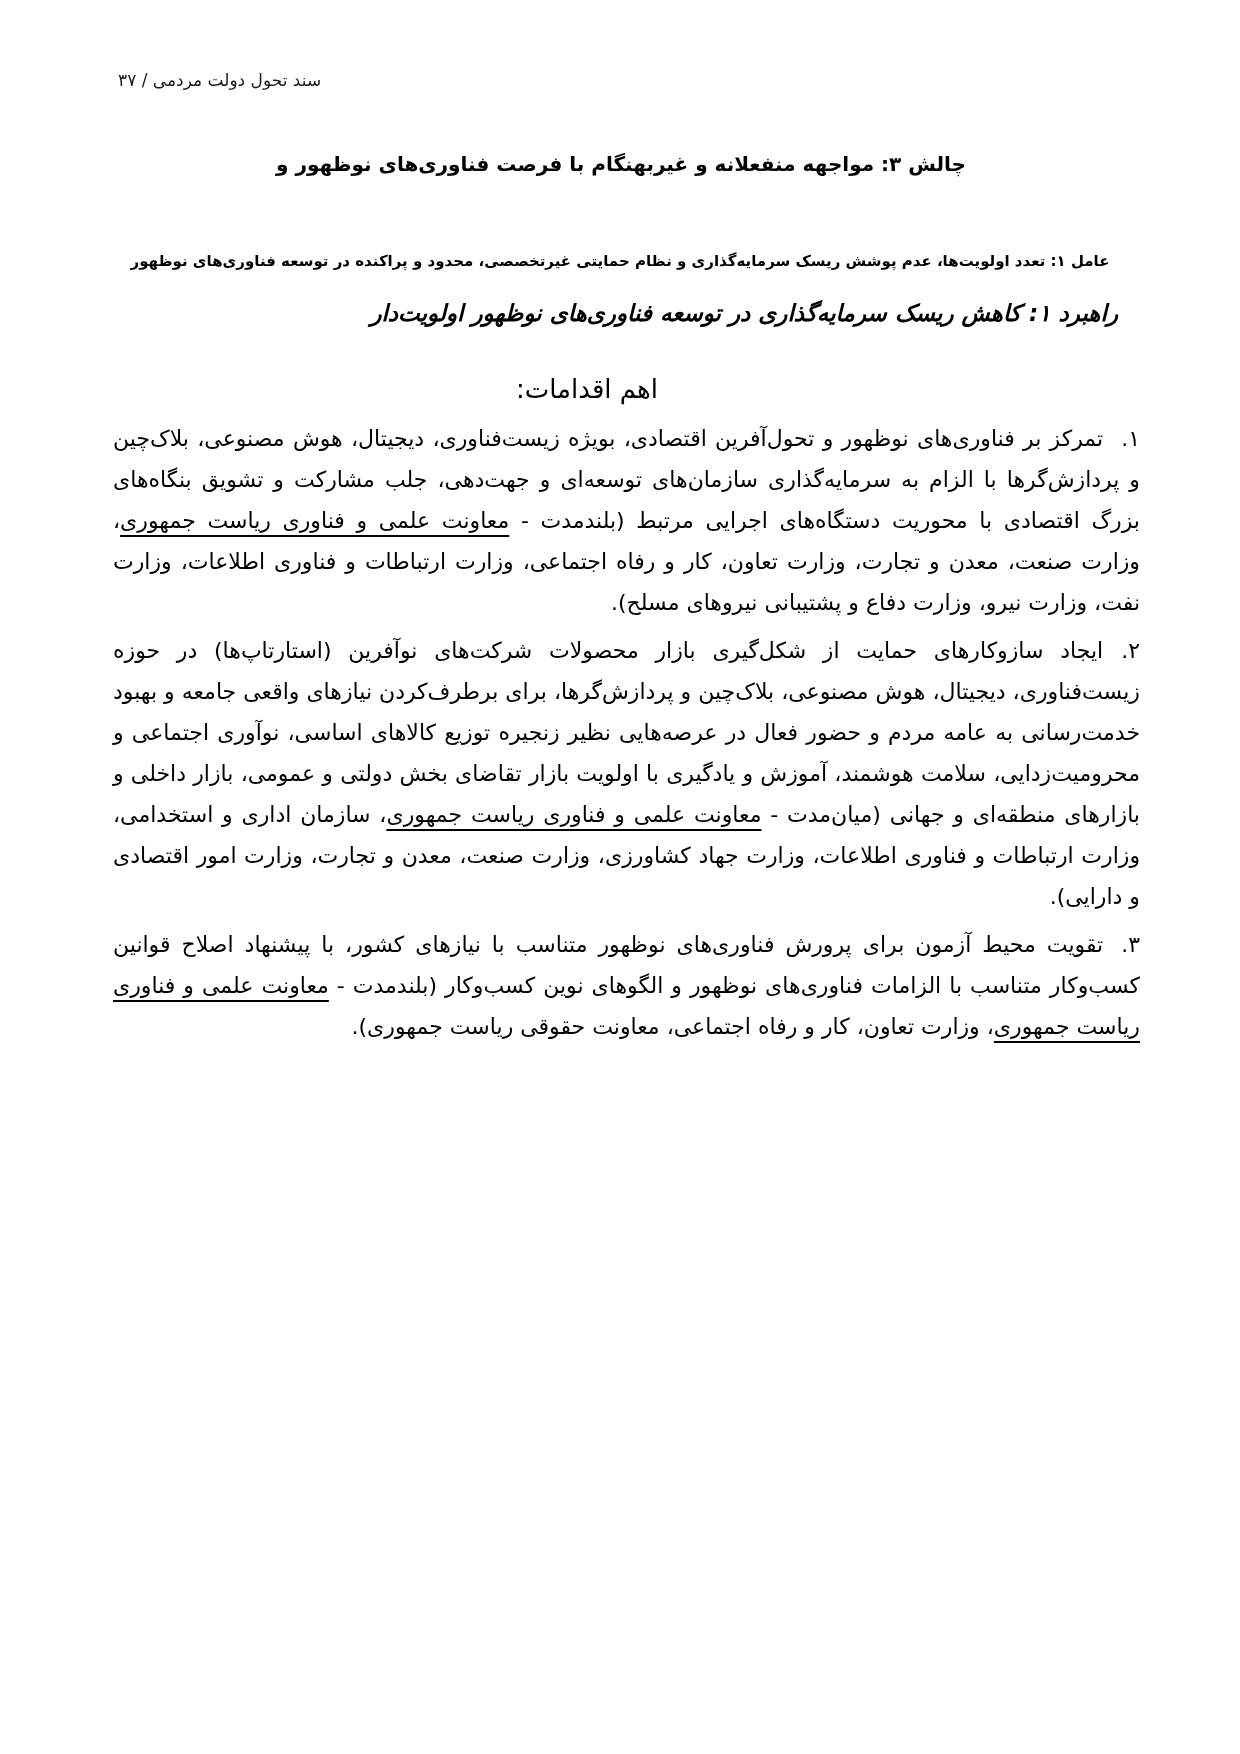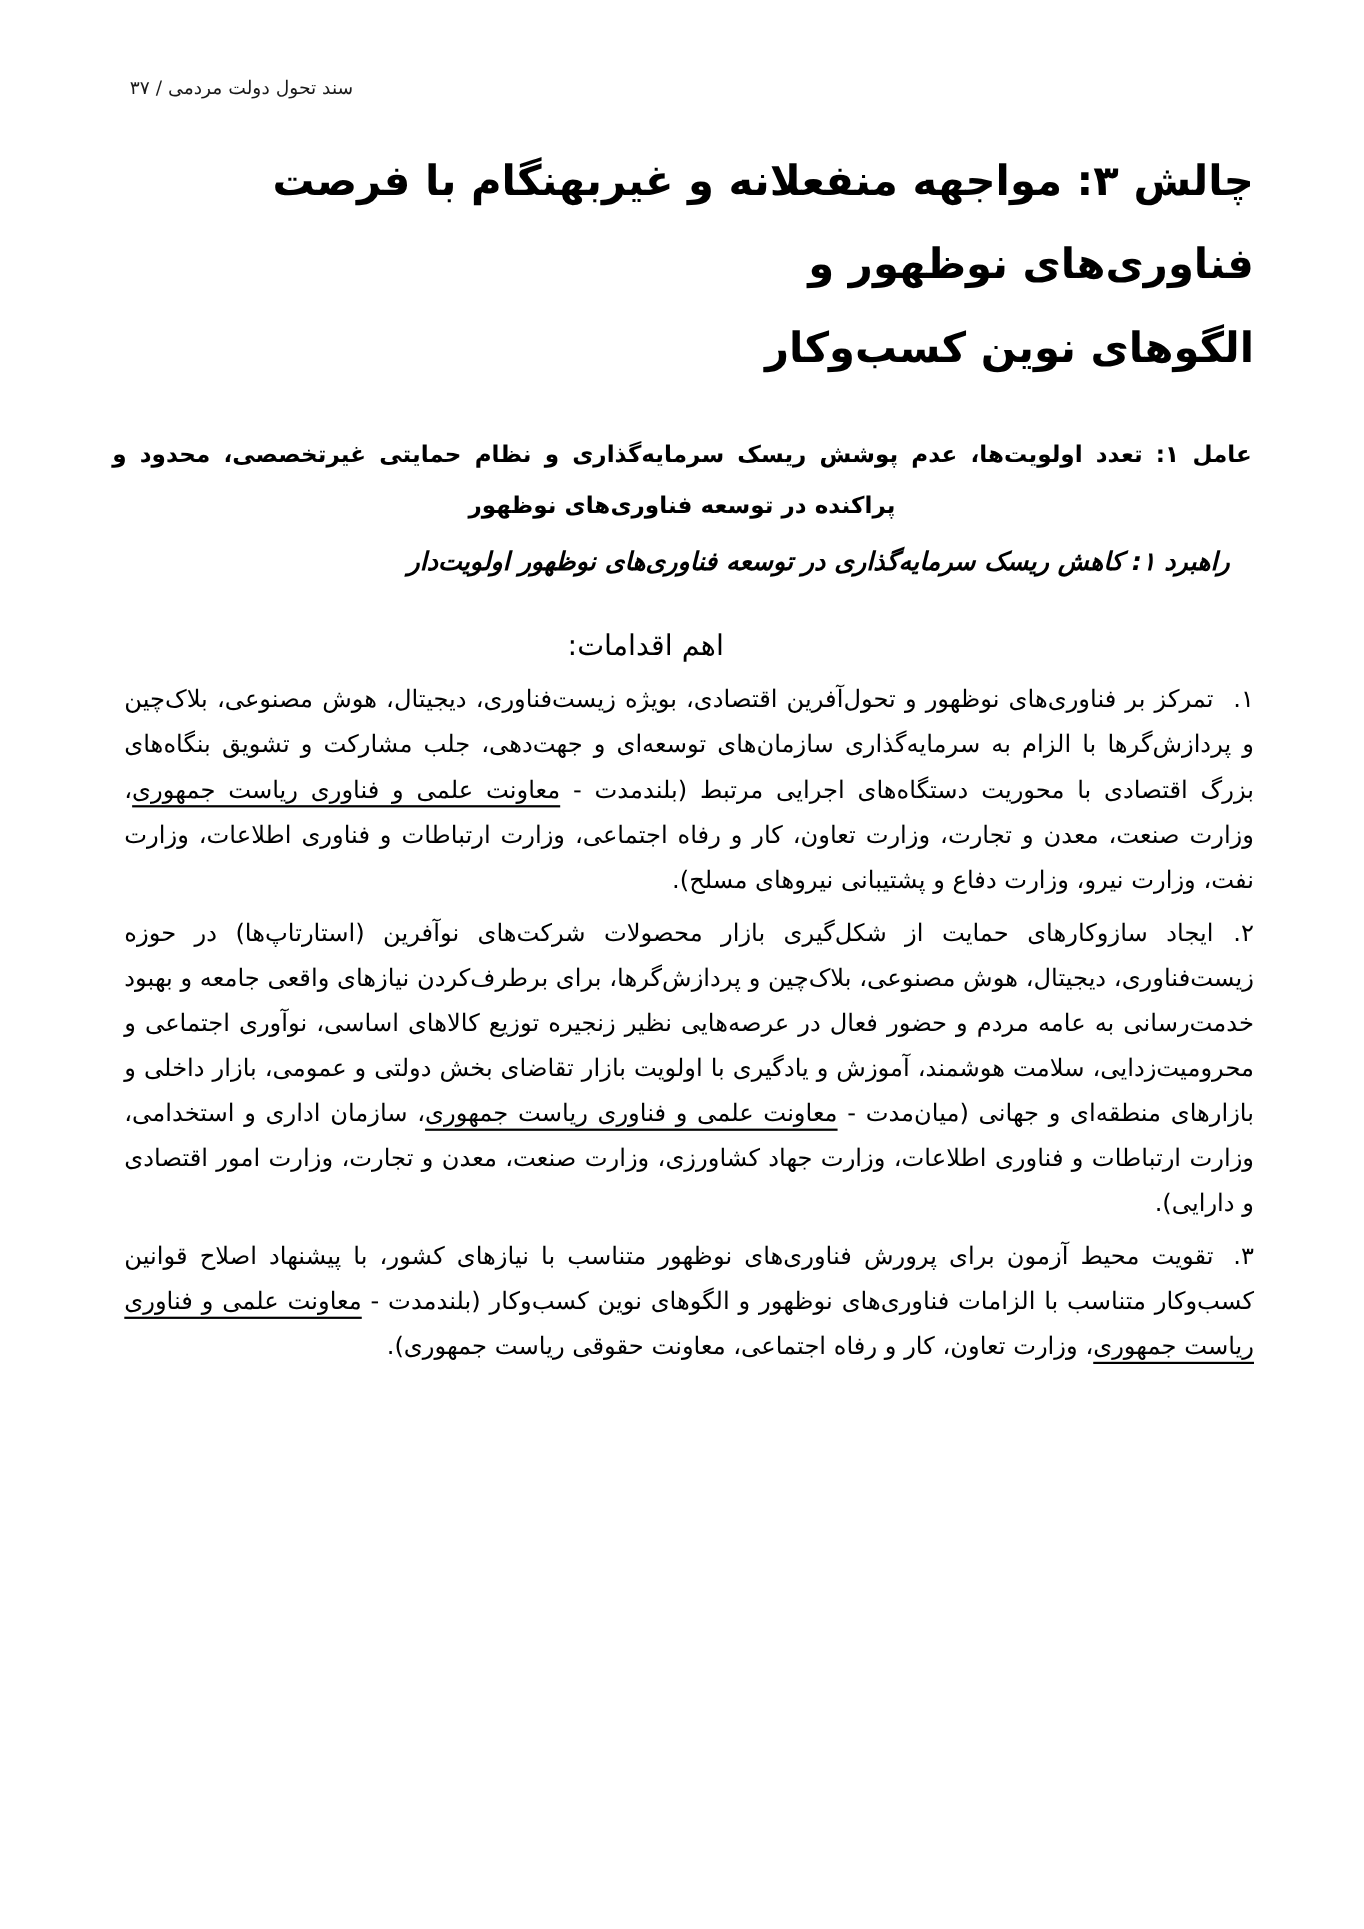--- a/index.html
+++ b/index.html
@@ -25,29 +25,30 @@
     font-size: 17px;
     color: #1a1a1a;
     direction: rtl;
     white-space: nowrap;
   }
   .content {
     padding: 0 100px 0 102px;
   }
   .title {
     margin: 126px 0 0 0;
-    font-size: 38px;
+    text-align: center;
+    font-size: 20px;
     font-weight: bold;
     line-height: 76px;
     letter-spacing: 0;
   }
   .title .t-line { display: block; }
   .factor {
     margin: 36px 2px 0 0;
-    font-size: 21px;
+    font-size: 15px;
     font-weight: bold;
     line-height: 46px;
     text-align: justify;
     text-align-last: center;
   }
   .strategy {
     margin: 6px 22px 0 0;
     font-size: 23px;
     font-weight: bold;
     line-height: 46px;
@@ -82,21 +83,20 @@
 </style>
 </head>
 <body>
 
 <div class="page">
   <div class="running-header">سند تحول دولت مردمی / ۳۷</div>
 
   <div class="content">
     <h1 class="title">
       <span class="t-line">چالش ۳: مواجهه منفعلانه و غیربهنگام با فرصت فناوری‌های نوظهور و</span>
-      <span class="t-line">الگوهای نوین کسب‌وکار</span>
     </h1>
 
     <p class="factor">عامل ۱: تعدد اولویت‌ها، عدم پوشش ریسک سرمایه‌گذاری و نظام حمایتی غیرتخصصی، محدود و پراکنده در توسعه فناوری‌های نوظهور</p>
 
     <p class="strategy">راهبرد ۱: کاهش ریسک سرمایه‌گذاری در توسعه فناوری‌های نوظهور اولویت‌دار</p>
 
     <p class="actions-heading">اهم اقدامات:</p>
 
     <div class="actions" id="actions">
         <p class="action-item"><span class="num">۱.</span><span class="seg">تمرکز بر فناوری‌های نوظهور و تحول‌آفرین اقتصادی، بویژه زیست‌فناوری، دیجیتال، هوش مصنوعی، بلاک‌چین و پردازش‌گرها با الزام به سرمایه‌گذاری سازمان‌های توسعه‌ای و جهت‌دهی، جلب مشارکت و تشویق بنگاه‌های بزرگ اقتصادی با محوریت دستگاه‌های اجرایی مرتبط (بلندمدت - </span><span class="seg u">معاونت علمی و فناوری ریاست جمهوری</span><span class="seg">، وزارت صنعت، معدن و تجارت، وزارت تعاون، کار و رفاه اجتماعی، وزارت ارتباطات و فناوری اطلاعات، وزارت نفت، وزارت نیرو، وزارت دفاع و پشتیبانی نیروهای مسلح).</span></p>

